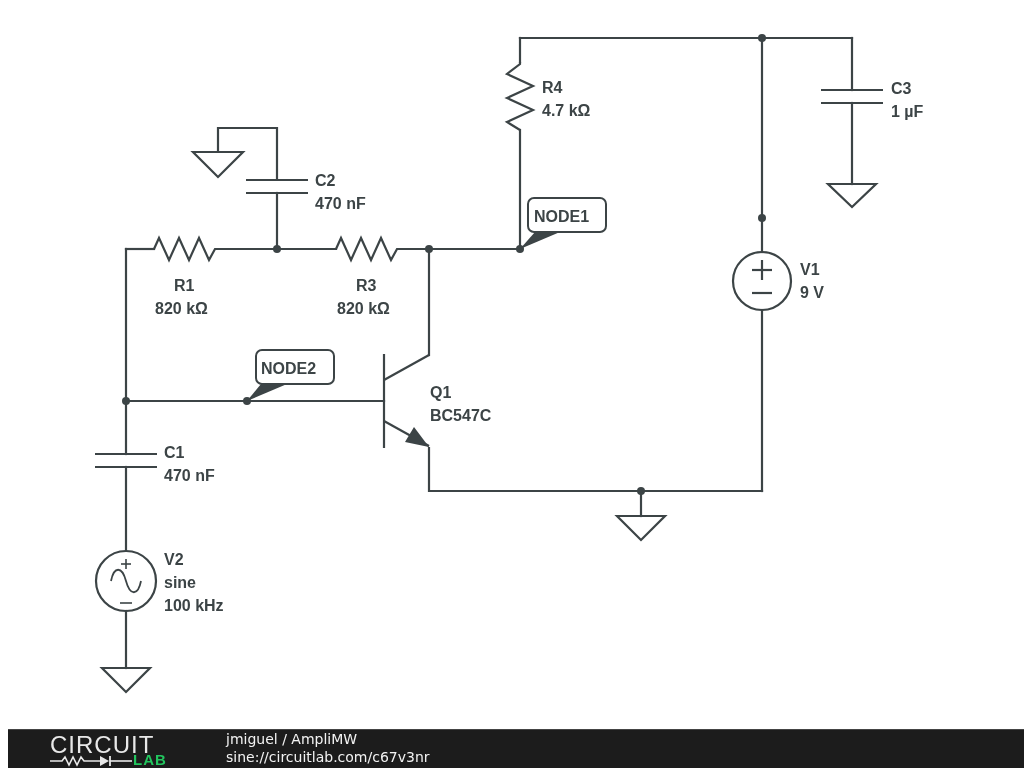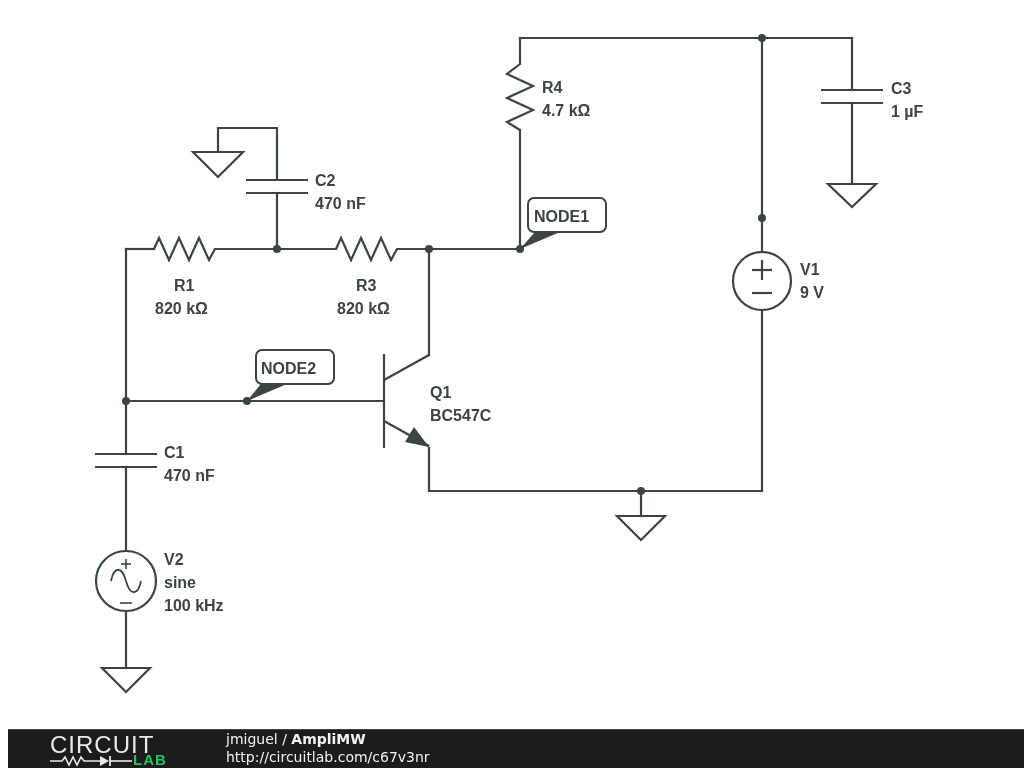--- a/index.html
+++ b/index.html
@@ -14,21 +14,21 @@
   .tagptr { fill: #3c4446; }
   #footer { position: absolute; left: 8px; top: 729px; width: 1024px; height: 39px; background: #1c1c1c; border-top: 1px solid #444; }
   #logo { position: absolute; left: 40px; top: 2px; width: 140px; height: 36px; }
   .logo-top { position: absolute; left: 2px; top: -1px; font-family: "Liberation Sans", sans-serif; font-size: 24px; color: #e8e8e8; letter-spacing: 1px; font-weight: normal; }
   .logo-lab { position: absolute; left: 85px; top: 19px; font-family: "Liberation Sans", sans-serif; font-size: 15px; font-weight: bold; color: #22c55e; letter-spacing: 1px; }
   #logo svg { position: absolute; left: 0; top: 22px; }
   .meta { position: absolute; left: 218px; font-family: "DejaVu Sans", sans-serif; font-size: 14px; color: #f2f2f2; }
   #meta-line1 { top: 1px; }
   #meta-line2 { top: 19px; }
   .user { }
-  .proj { font-weight: bold; }
+  .proj { font-weight: normal; }
 </style>
 </head>
 <body>
 
 <svg id="schematic" width="1024" height="728" viewBox="0 0 1024 728">
 
   <g>
 
     <path class="wire" d="M520,38 L852,38"></path>
     <path class="wire" d="M852,38 L852,90"></path>
@@ -169,14 +169,14 @@
       <path d="M2,7 L14,7 L17,3 L21,11 L25,3 L29,11 L33,3 L36,7 L52,7" stroke="#e8e8e8" stroke-width="1.6" fill="none"></path>
       <polygon points="52,2 52,12 61,7" fill="#e8e8e8"></polygon>
       <line x1="62" y1="2" x2="62" y2="12" stroke="#e8e8e8" stroke-width="1.8"></line>
       <line x1="62" y1="7" x2="84" y2="7" stroke="#e8e8e8" stroke-width="1.6"></line>
     </svg>
     <span class="logo-lab">LAB</span>
   </div>
   <div class="meta" id="meta-line1">
     <span class="user">jmiguel</span><span> / </span><span class="proj">AmpliMW</span>
   </div>
-  <div class="meta" id="meta-line2">http://circuitlab.com/c67v3nr</div>
+  <div class="meta" id="meta-line2">sine://circuitlab.com/c67v3nr</div>
 </div>
 
 </body></html>

